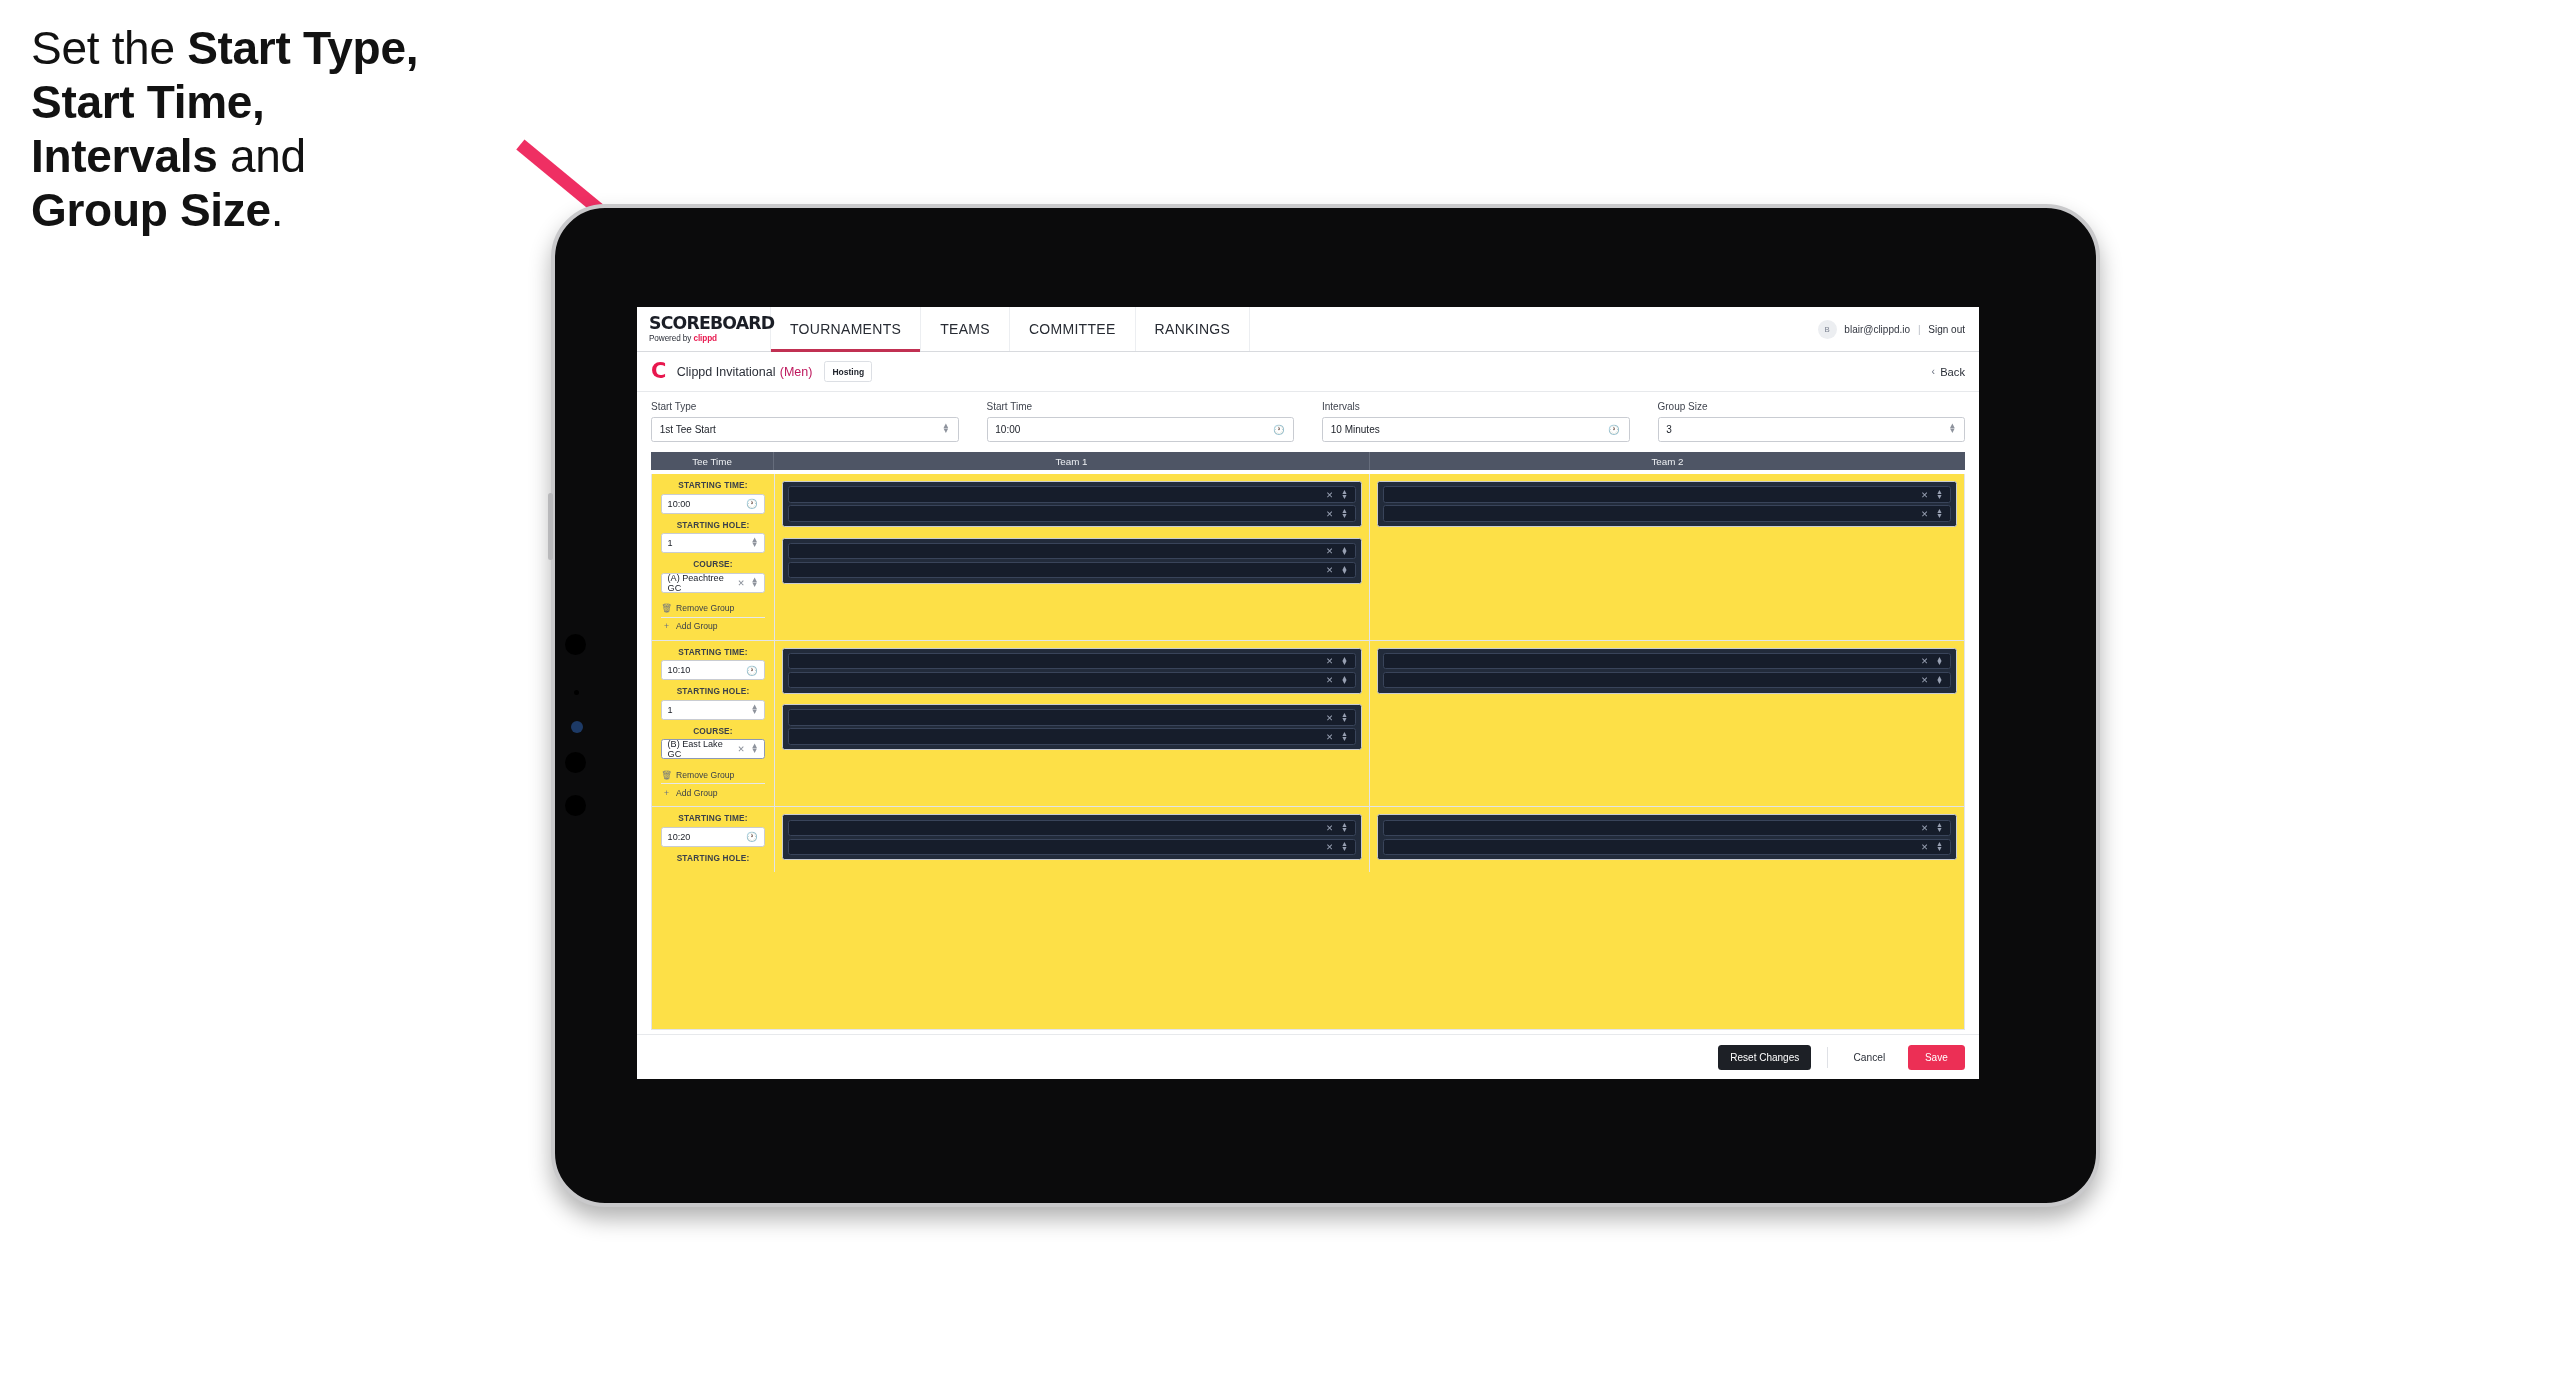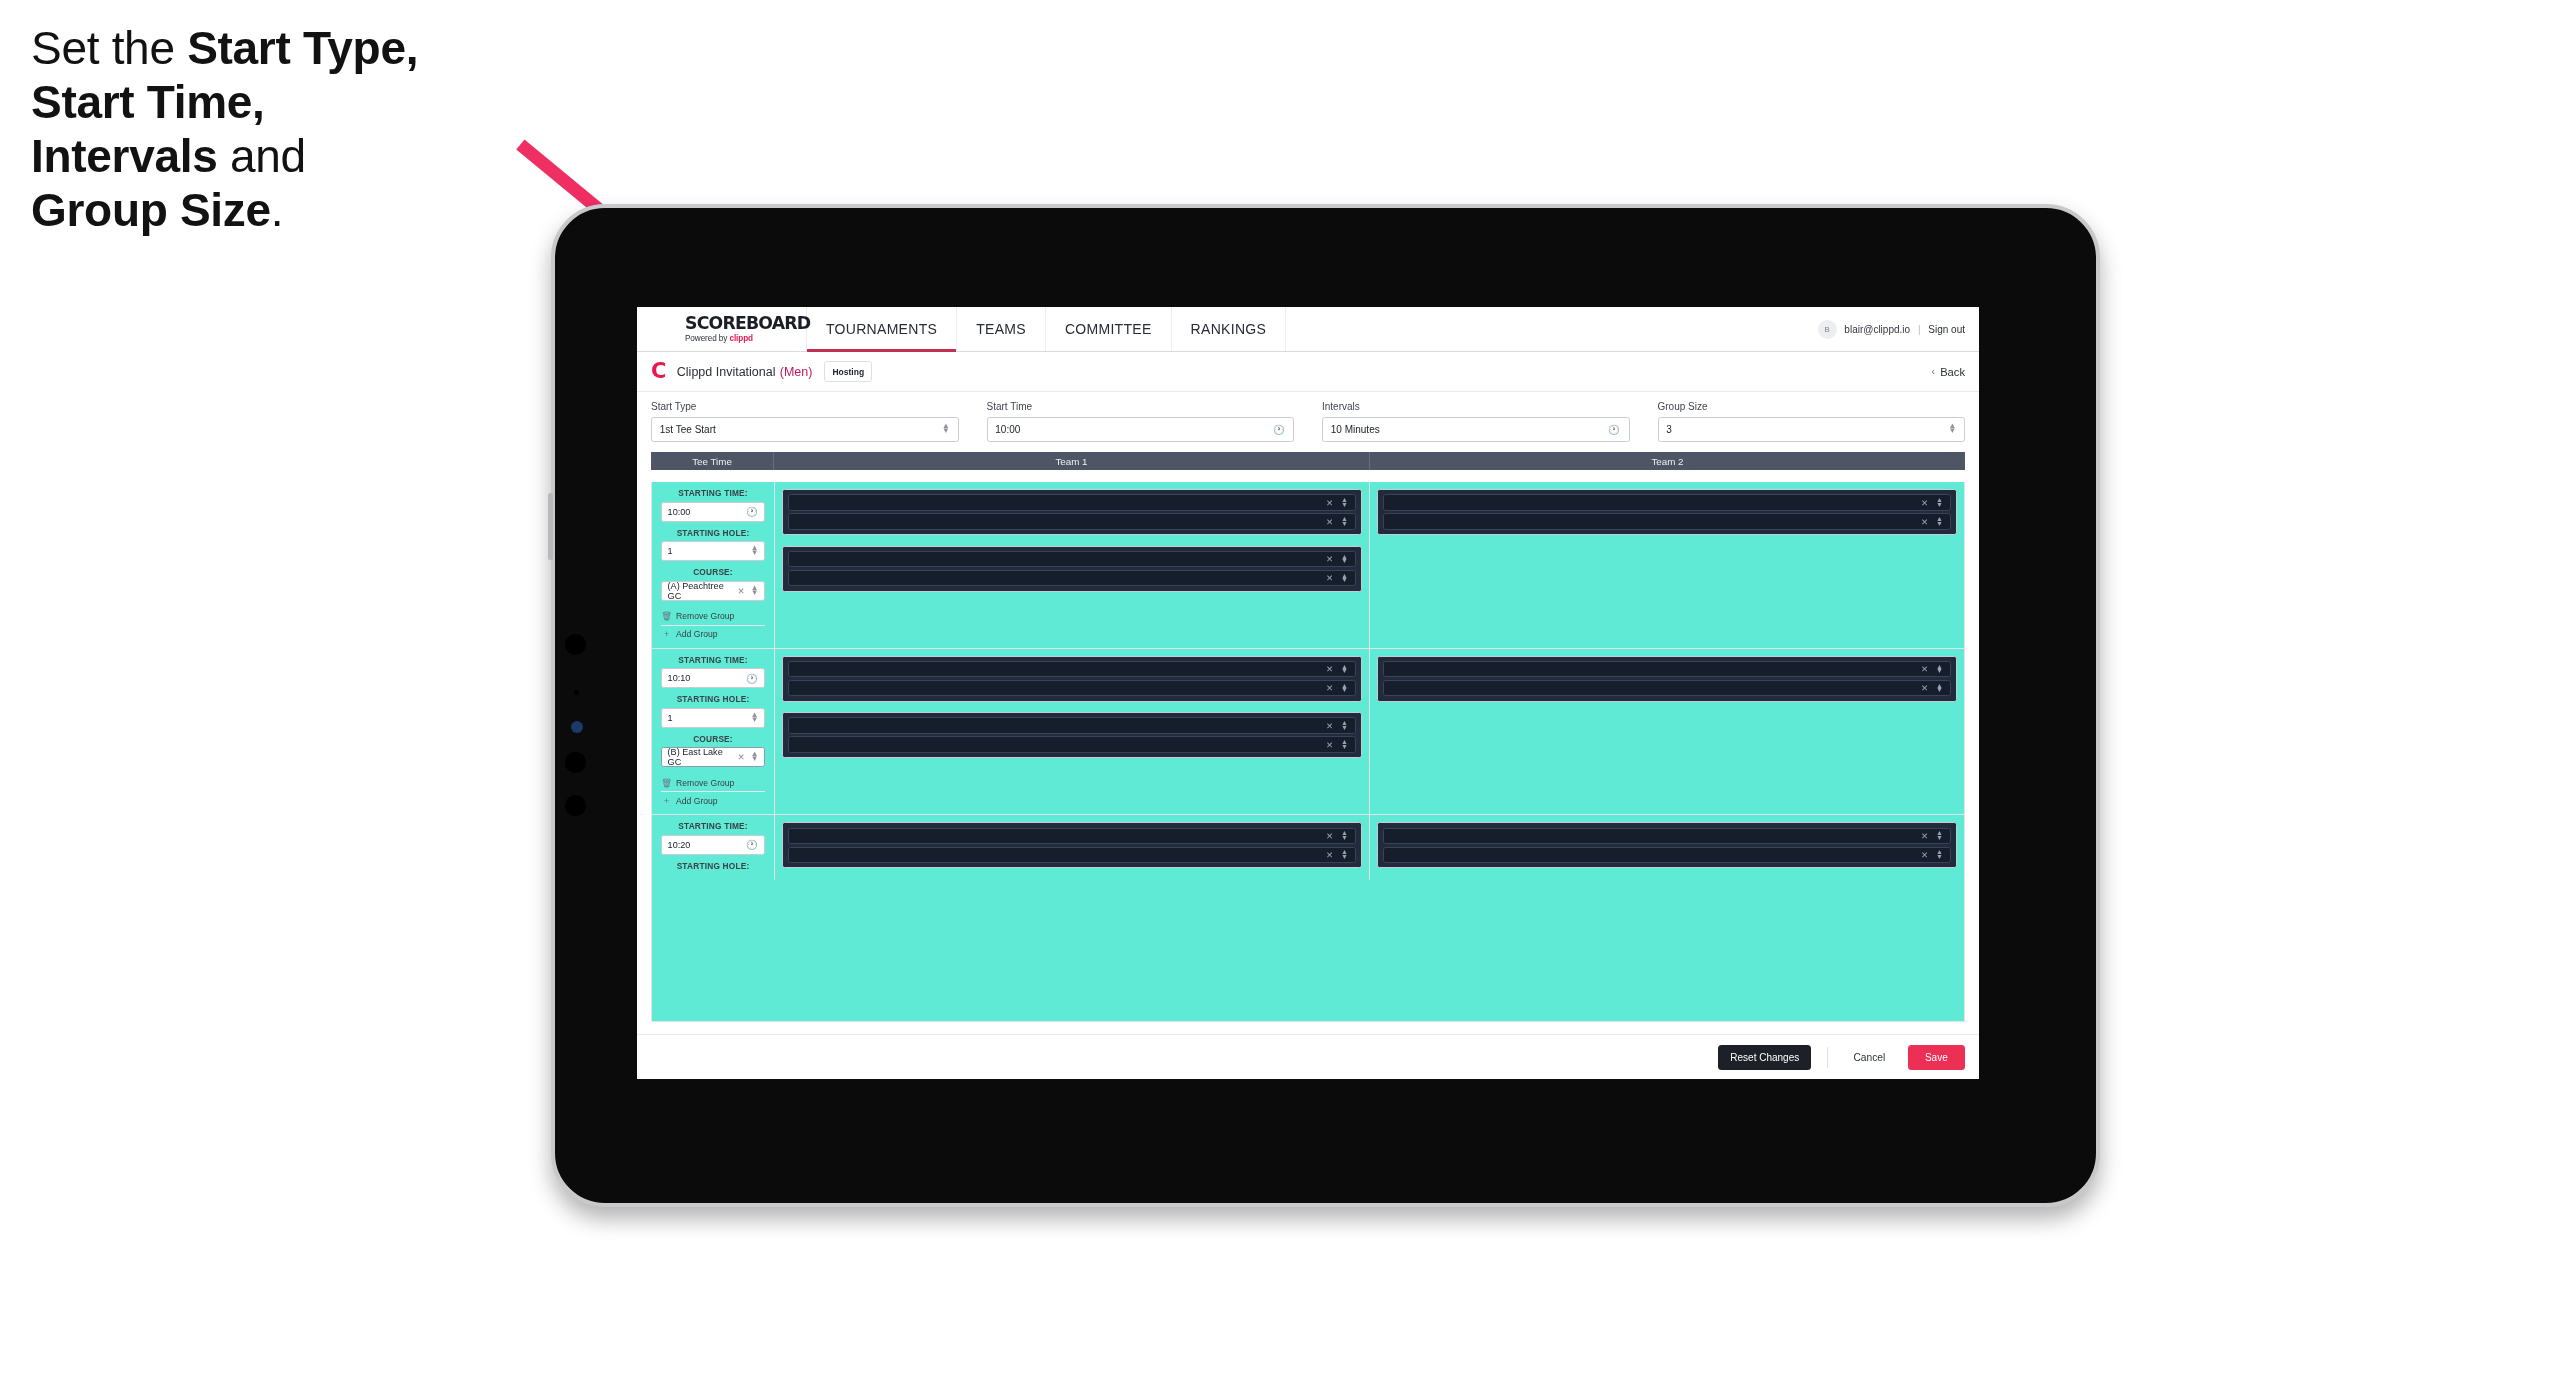--- a/index.html
+++ b/index.html
@@ -55,21 +55,20 @@
     display: flex; align-items: stretch;
     background:#fff;
     border-bottom: 0.9px solid #d8dade;
     position: relative;
   }
   .logo-wrap {
     width: 134px; flex:0 0 134px;
     display:flex; flex-direction:column; justify-content:center;
     padding-left: 12px;
     border-right: 0.9px solid #eceef1;
-    margin-left: 36px;
   }
   .logo-main {
     font-family: "DejaVu Sans", sans-serif;
     font-weight: 700; font-size: 17.3px; letter-spacing: -0.8px;
     color:#1b1e26; line-height:1;
   }
   .logo-sub { font-size: 8.2px; color:#2b2f38; margin-top:1.7px; letter-spacing:-0.1px; }
   .logo-sub .pink { color:#e8174e; font-weight:700; }
 
   .navtabs { display:flex; align-items:stretch; }
@@ -136,22 +135,22 @@
   .table-head {
     display:flex; background:#4e5565; color:#eef0f3;
     height: 18px; align-items:stretch; margin: 0 14px;
   }
   .th { display:flex; align-items:center; justify-content:center; font-size:9.8px; }
   .th.tee { width: 123px; flex:0 0 123px; border-right:0.9px solid #666d7c; }
   .th.team { flex:1 1 0; }
   .th.team + .th.team { border-left:0.9px solid #666d7c; }
 
   .table-body {
-    margin: 12px 14px; border:0.9px solid #e2e4e8; border-top:none;
-    flex:1 1 auto; overflow:hidden; background:#5eead4;
+    margin: 4px 14px; border:0.9px solid #e2e4e8; border-top:none;
+    flex:1 1 auto; overflow:hidden; background:#fde047;
   }
   .trow { display:flex; border-bottom:0.9px solid #e2e4e8; }
   .trow:last-child { border-bottom:none; }
 
   .cell-tee {
     width: 123px; flex:0 0 123px; border-right:0.9px solid #e2e4e8;
     padding: 6px 8.6px 5.2px 8.6px; display:flex; flex-direction:column; align-items:center;
   }
   .mini-label {
     font-size:8.3px; font-weight:700; color:#3b4049; letter-spacing:0.2px;

